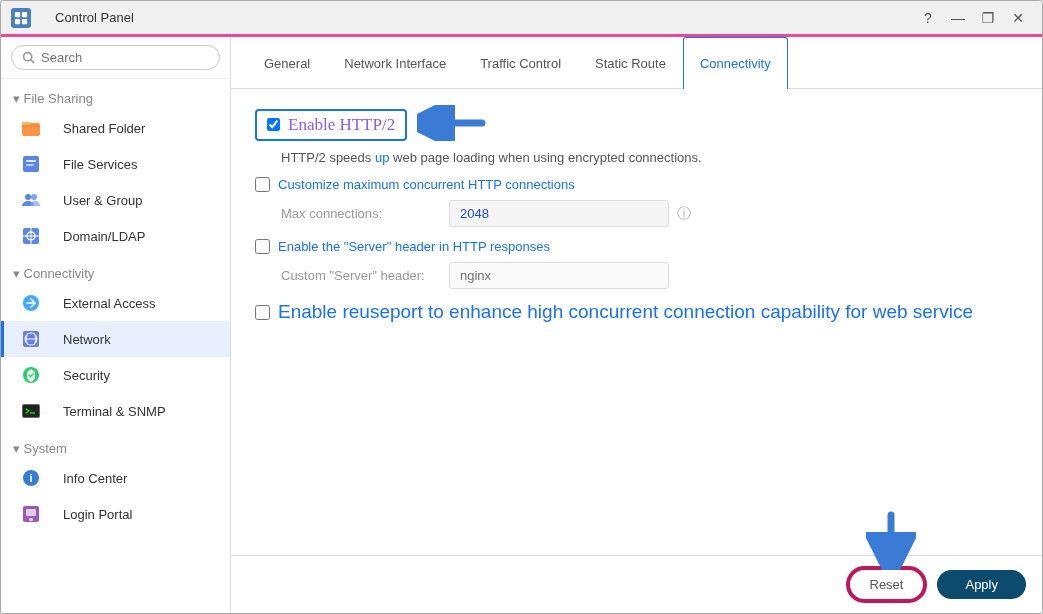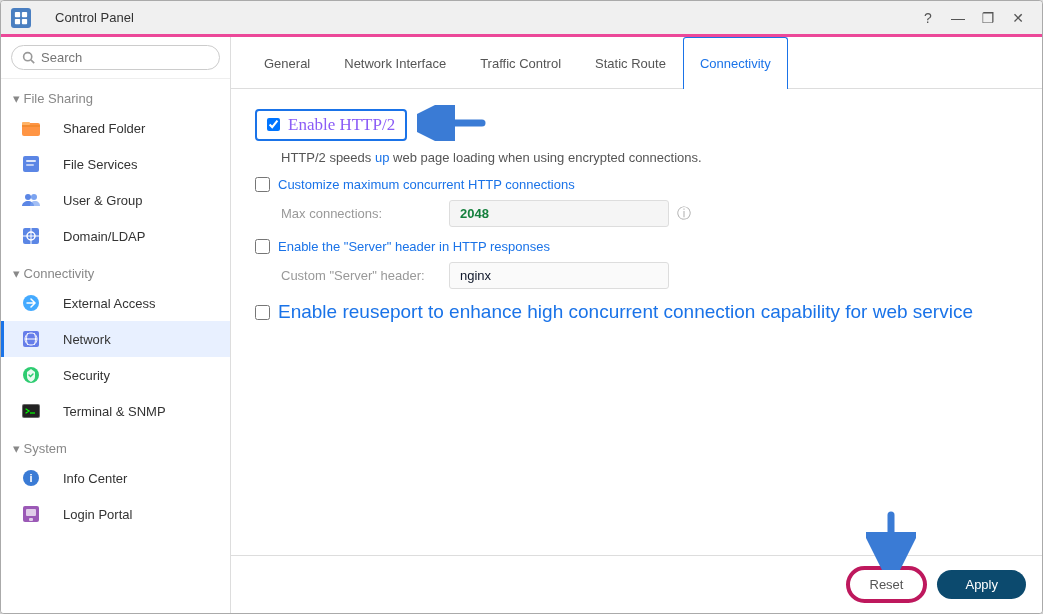--- a/index.html
+++ b/index.html
@@ -260,32 +260,32 @@
             <span>HTTP/2 speeds </span><span style="color:#1a73e8;">up</span><span> web page loading when using encrypted connections.</span>
           </div>
 
           <div class="checkbox-row">
             <input type="checkbox" id="cb-max" style="">
             <label for="cb-max" style="font-size:13px; color:#1a73e8; cursor:pointer;">Customize maximum concurrent HTTP connections</label>
           </div>
 
           <div class="field-row">
             <span class="field-label">Max connections:</span>
-            <input type="text" class="field-input" disabled="" style="color: #15803d; font-weight: bold;" value="2048">
+            <input type="text" class="field-input" disabled="" style="color: #1d4ed8;" value="2048">
             <span class="info-icon" title="Info">ⓘ</span>
           </div>
 
           <div class="checkbox-row">
             <input type="checkbox" id="cb-server" style="">
             <label for="cb-server" style="font-size:13px; color:#1a73e8; cursor:pointer;">Enable the "Server" header in HTTP responses</label>
           </div>
 
           <div class="field-row">
             <span class="field-label">Custom "Server" header:</span>
-            <input type="text" class="field-input" value="nginx" style="color: #0f172a; background: rgb(250, 250, 250);">
+            <input type="text" class="field-input" value="nginx" style="color: #737373; background: rgb(250, 250, 250);">
           </div>
 
           <div class="checkbox-row">
             <input type="checkbox" id="cb-reuse" style="">
             <label for="cb-reuse" style="font-size:19px; color:#1a73e8; cursor:pointer;">Enable reuseport to enhance high concurrent connection capability for web service</label>
           </div>
 
         </div>
 
         <div class="bottom-bar">

